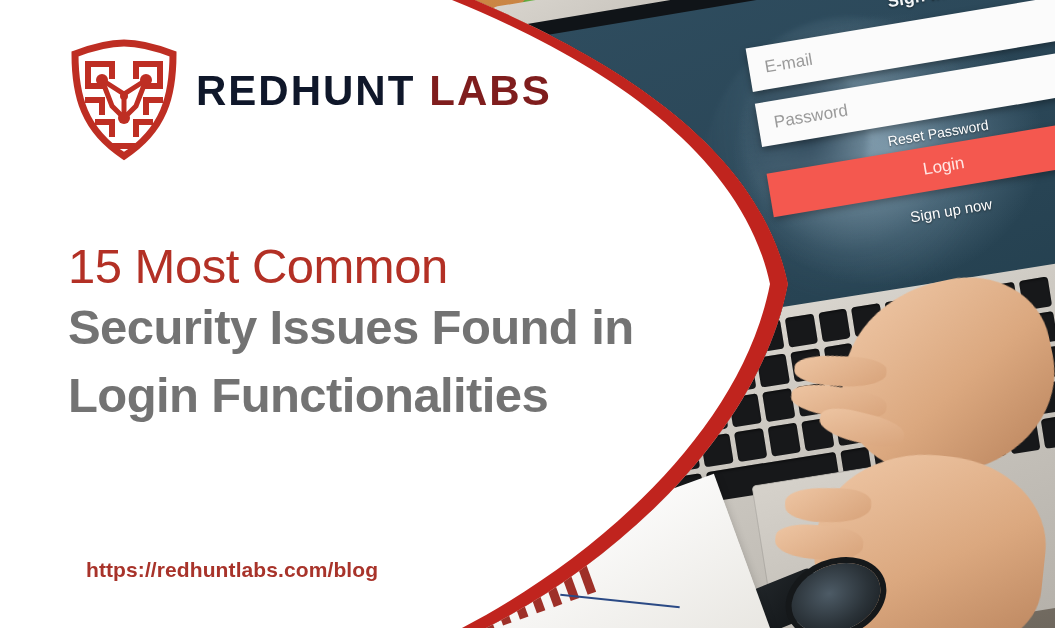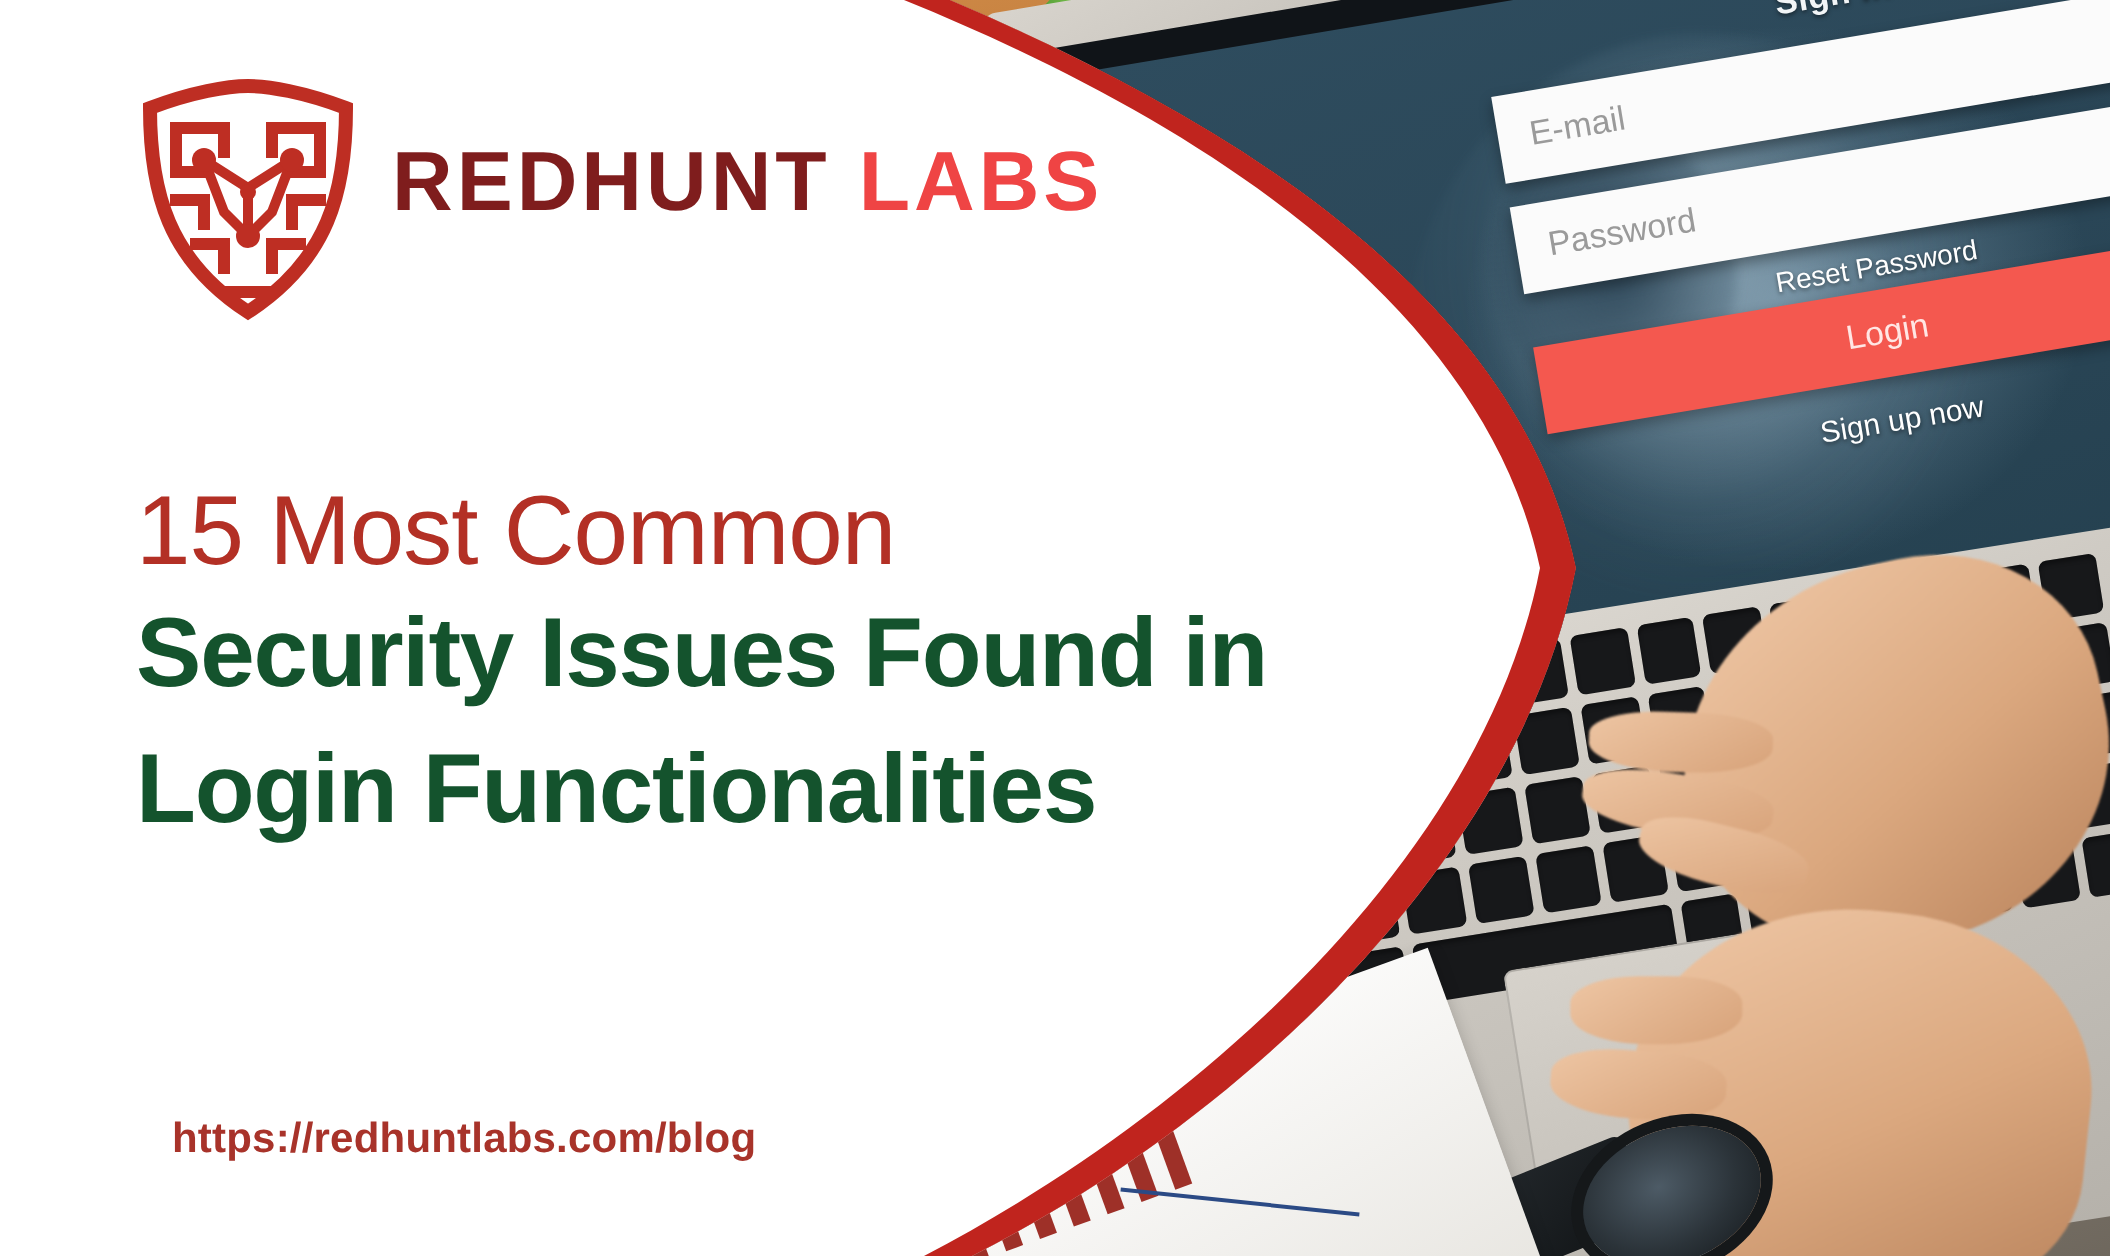--- a/index.html
+++ b/index.html
@@ -196,35 +196,35 @@
   #arc {
     position:absolute; left:0; top:0; width:1055px; height:628px;
     pointer-events:none;
   }
 
   
   #logo { position:absolute; left:68px; top:38px; display:flex; align-items:flex-start; }
   #shield { width:112px; height:124px; flex:0 0 auto; }
   .wordmark { margin-left:16px; padding-top:32px; }
   .wm-row { font-size:42px; font-weight:bold; letter-spacing:2px; line-height:1; }
-  .wm-red { color:#7f1d1d; }
-  .wm-navy { color:#ef4444; margin-left:14px; }
+  .wm-red { color:#0f172a; }
+  .wm-navy { color:#7f1d1d; margin-left:14px; }
   .wm-tag {
     margin-top:11px; text-align:center;
     color:#1b2340; font-size:14.5px; font-weight:bold;
     letter-spacing:.6px; font-variant:small-caps;
   }
 
   #headline { position:absolute; left:68px; top:240px; width:600px; }
   .hl-1 {
     color:#B33025; font-size:49px; font-weight:400;
     line-height:1.1; letter-spacing:-.5px;
   }
   .hl-2, .hl-3 {
-    color:#14532d; font-size:49px; font-weight:bold;
+    color:#737373; font-size:49px; font-weight:bold;
     line-height:1.38; letter-spacing:-.6px;
   }
 
   #url {
     position:absolute; left:86px; top:558px;
     color:#A8332A; font-size:21px; font-weight:bold;
     letter-spacing:.1px;
   }
 </style>
 </head>

